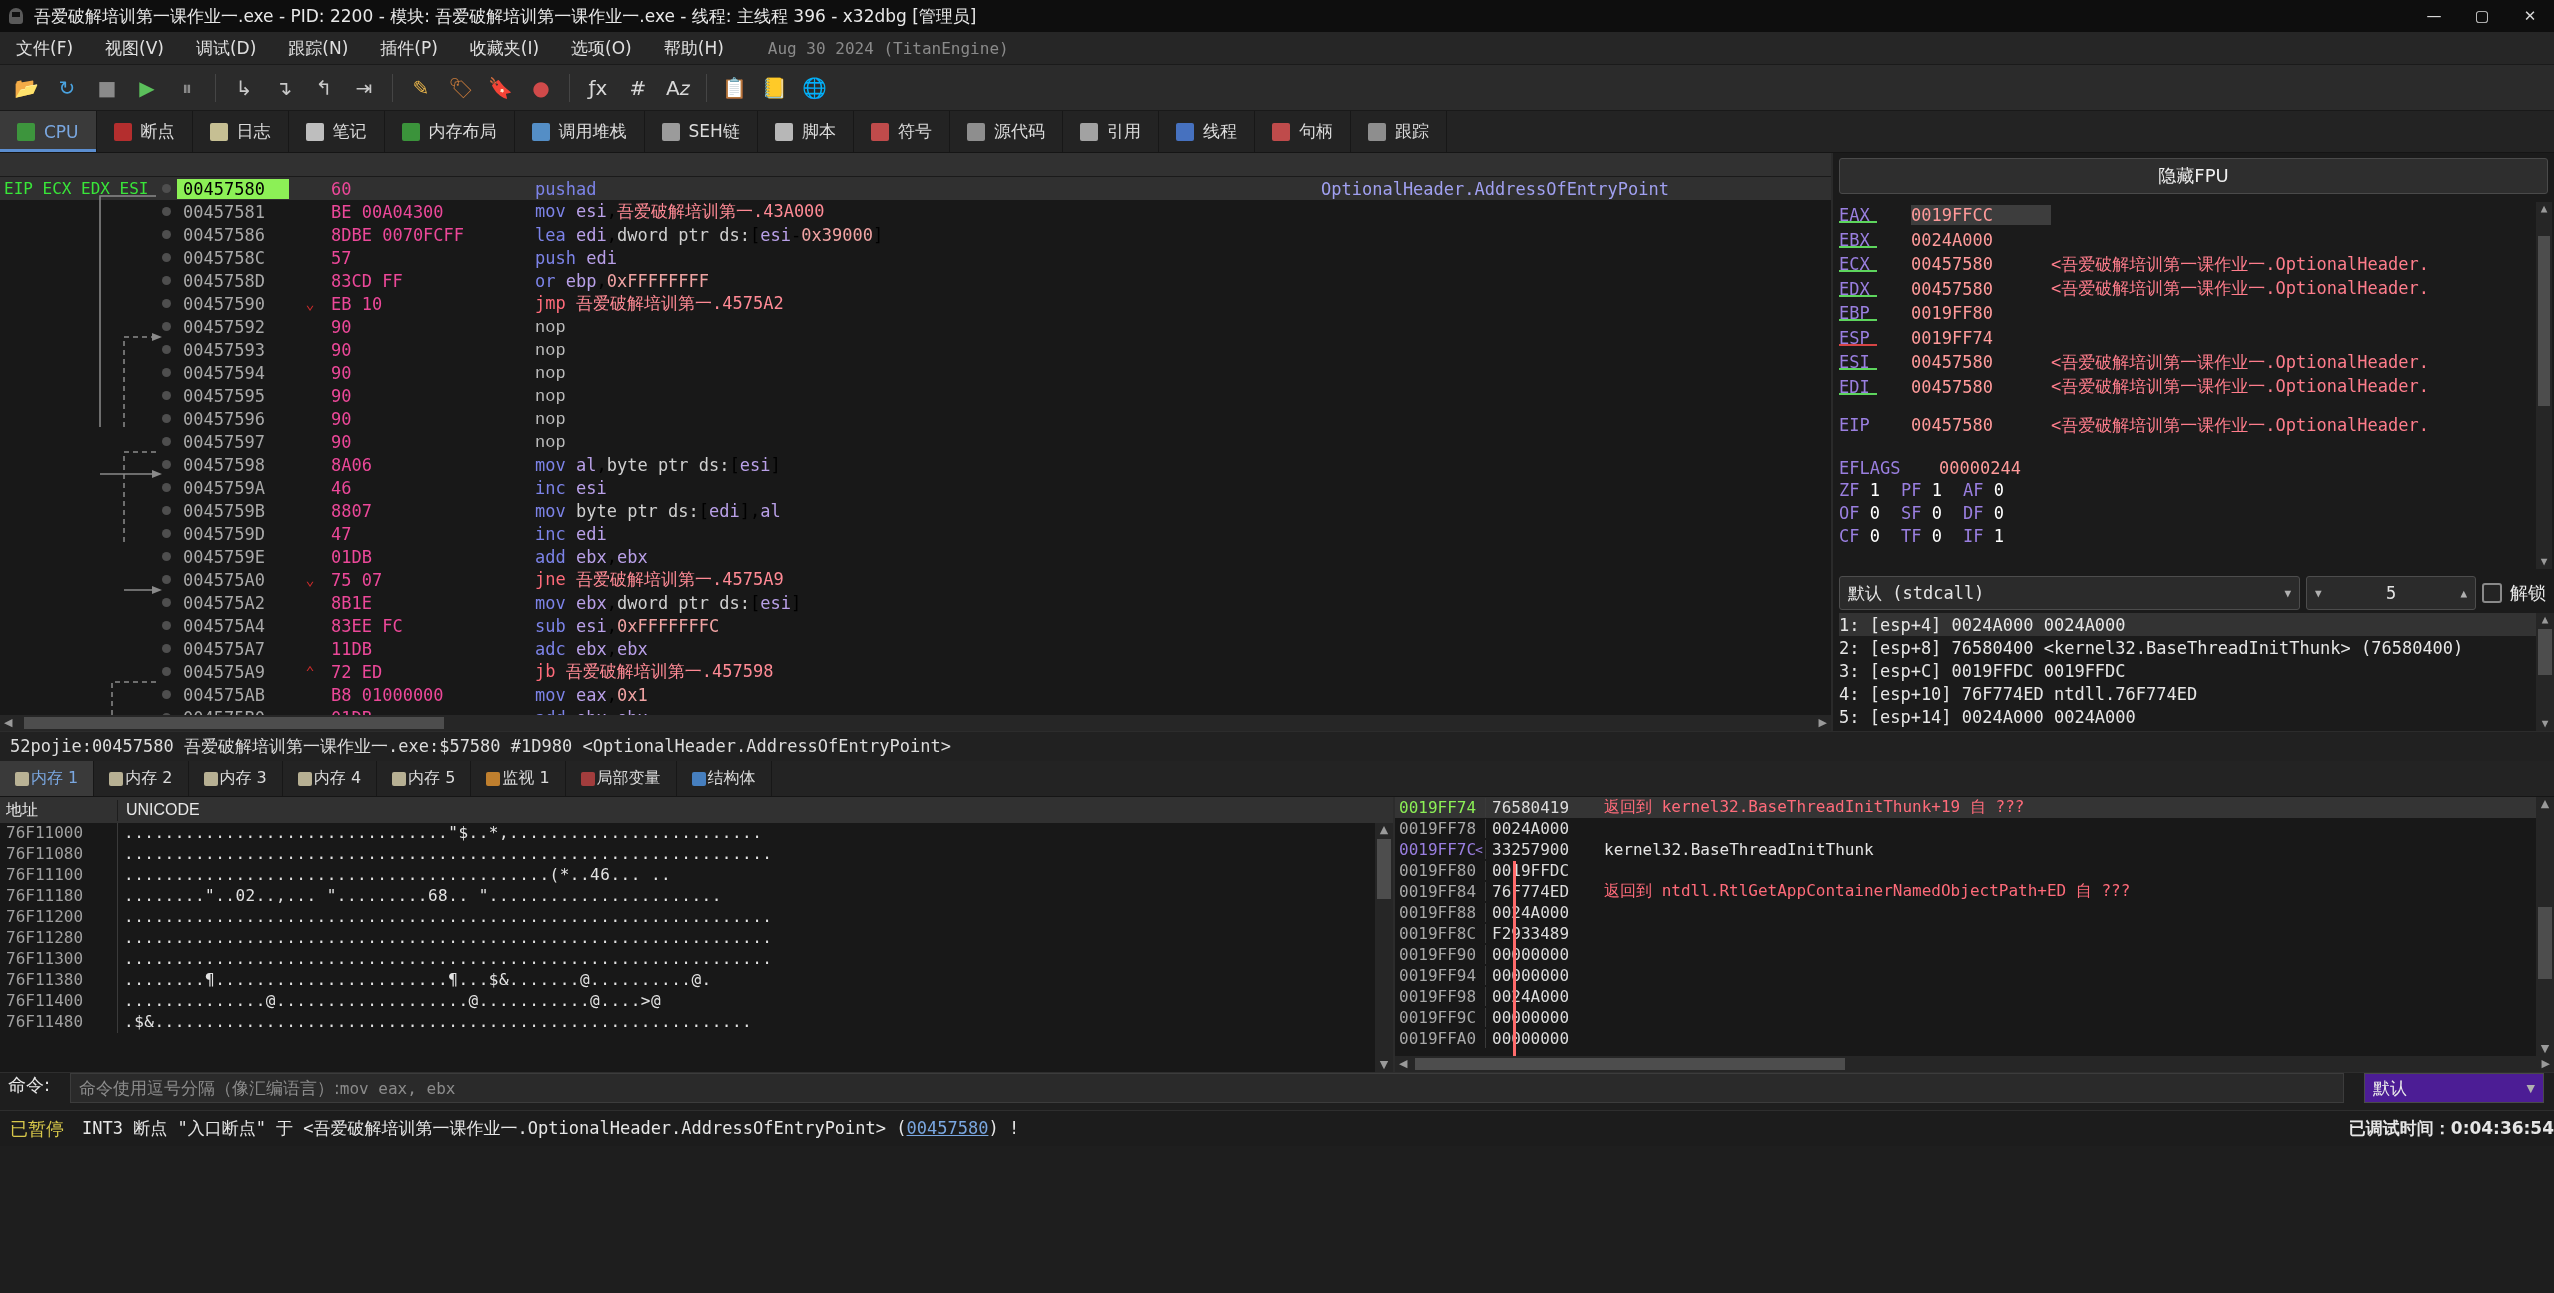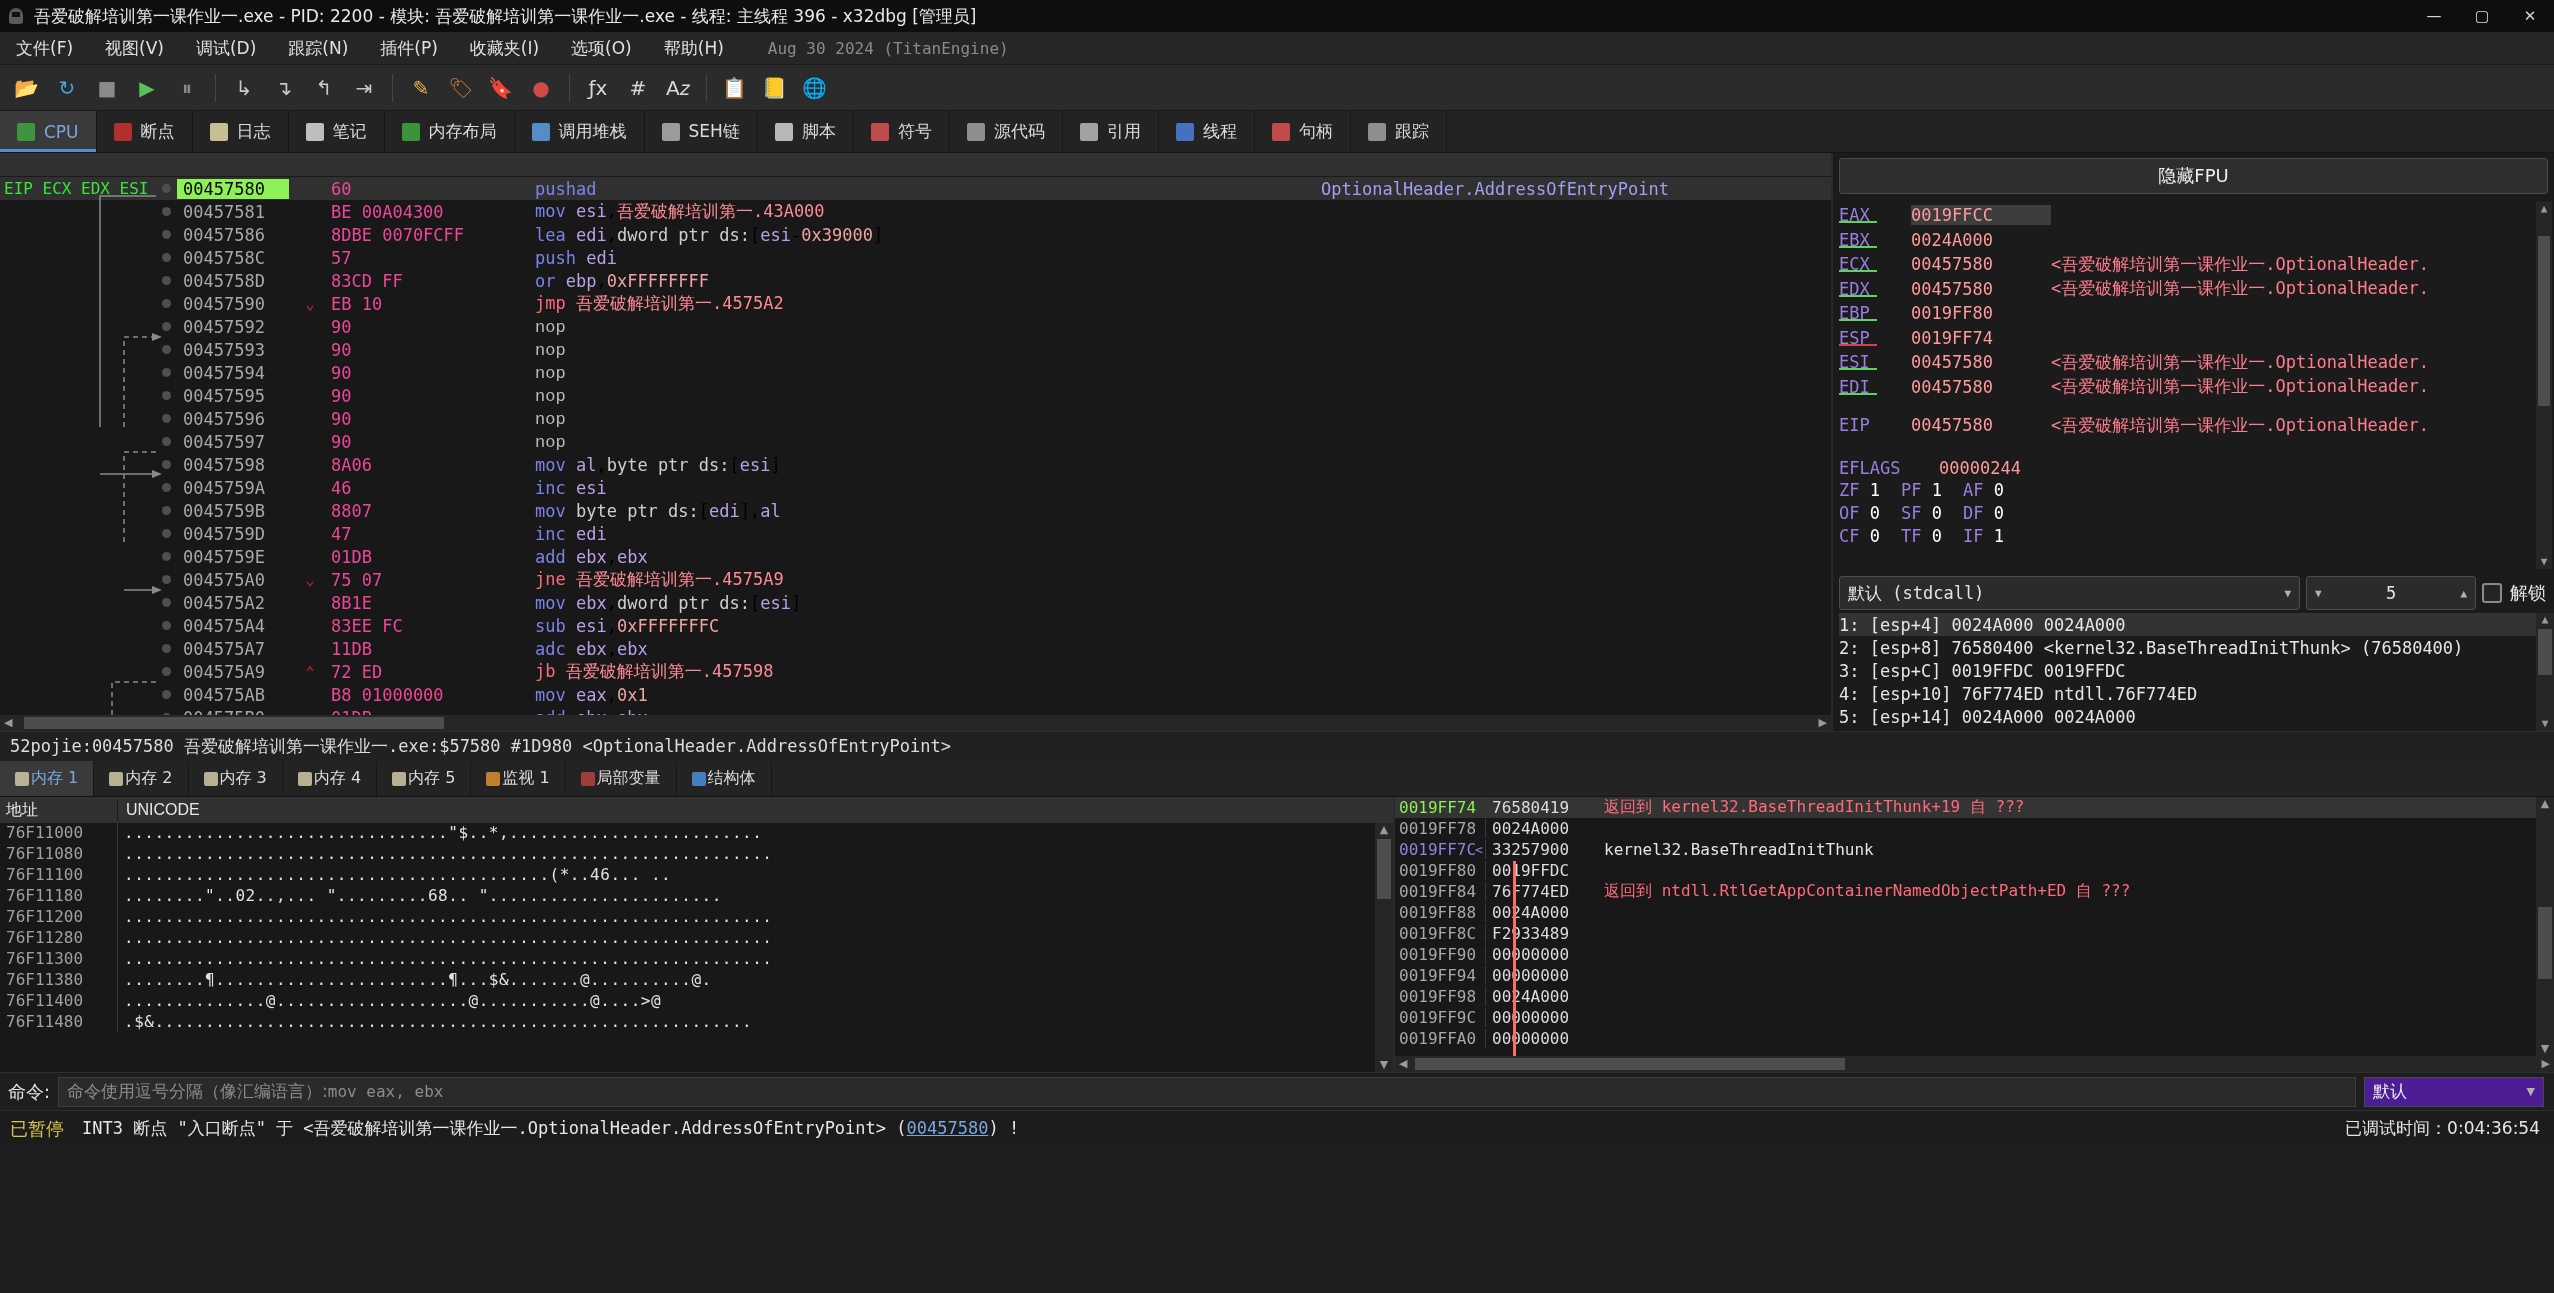--- a/index.html
+++ b/index.html
@@ -195,21 +195,21 @@
   .cmt-white { color:#e4e4e4; }
   #st-redbar { position:absolute; left:118px; top:64px; width:3px; height:210px; background:#ff6b6b; }
 
   
   .vscroll { width:18px; background:#262626; position:relative; flex:0 0 18px; }
   .vscroll .thumb { position:absolute; left:2px; right:2px; background:#4d4d4d; }
   .hscroll { height:16px; background:#262626; position:relative; }
   .hscroll .thumb { position:absolute; top:2px; bottom:2px; background:#4d4d4d; }
 
   
-  #cmdbar { height:38px; background:#1e1e1e; display:flex; align-items:center; gap:8px;
+  #cmdbar { height:38px; background:#1e1e1e; display:flex; gap:20px;
             padding-left:8px; border-top:1px solid #2e2e2e; }
   #cmd-label { color:#e8e8e8; font-size:18px; white-space:nowrap; }
   #cmd-input {
     flex:1; height:30px; background:#2a2a2a; border:1px solid #3c3c3c; color:#8c8c8c;
     font-size:17px; display:flex; align-items:center; padding-left:8px;
     font-family:"DejaVu Sans", sans-serif;
   }
   #cmd-input .mono-hint { font-family:"DejaVu Sans Mono", monospace; font-size:16px; }
   #cmd-profile {
     width:180px; height:30px; background:#4c1d95; border:1px solid #4a4a4a;
@@ -217,21 +217,21 @@
     justify-content:space-between; padding:0 8px; margin-right:10px;
   }
 
   
   #statusbar { height:36px; background:#1c1c1c; display:flex; align-items:center;
                padding-left:10px; border-top:1px solid #2e2e2e; }
   #status-state { color:#d8c84a; font-size:18px; margin-right:18px; white-space:nowrap; }
   #status-msg { color:#e6e6e6; font-size:17px; font-family:"DejaVu Sans Mono", monospace;
                 white-space:nowrap; flex:1; }
   #status-msg .lnk { color:#7aa7e0; text-decoration:underline; }
-  #status-time { color:#e6e6e6; font-size:17px; padding-right:14px; white-space:nowrap; }
+  #status-time { color:#e6e6e6; font-size:17px; white-space:nowrap;font-weight:bold; }
 </style>
 </head>
 <body>
 
 <div id="titlebar">
   <span id="app-icon"></span>
   <span id="title-text">吾爱破解培训第一课作业一.exe - PID: 2200 - 模块: 吾爱破解培训第一课作业一.exe - 线程: 主线程 396 - x32dbg [管理员]</span>
   <span class="winbtn">—</span>
   <span class="winbtn">▢</span>
   <span class="winbtn close">✕</span>

